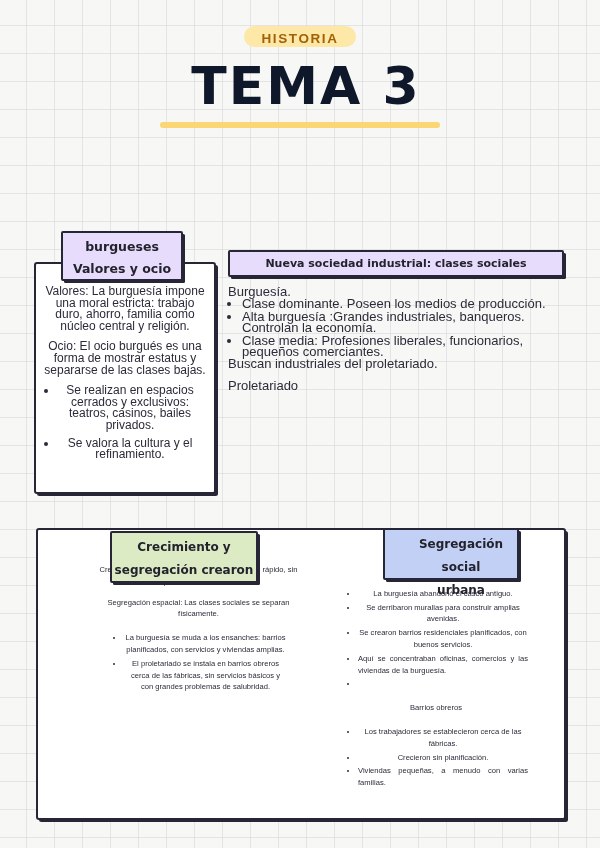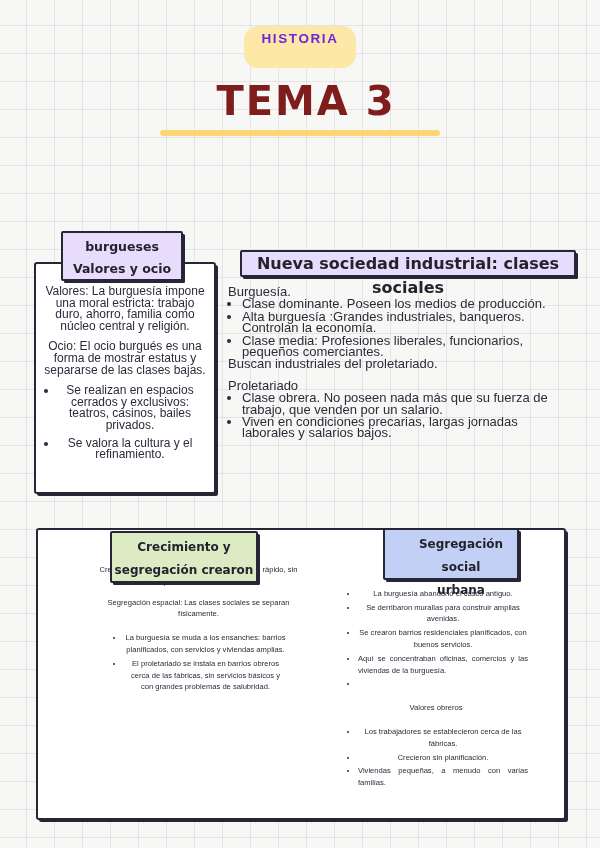--- a/index.html
+++ b/index.html
@@ -15,36 +15,36 @@
     position:relative;
     overflow:hidden;
     color:#2b2b3a;
   }
 
   
   .hdr{position:absolute;left:0;right:0;top:26px;text-align:center;}
   .pill{
     display:inline-block;
     background:#fde8a7;
-    color:#6d28d9;
+    color:#a16207;
     font-family:"Liberation Sans", sans-serif;
     font-size:13.5px;
     letter-spacing:1.6px;
     font-weight:600;
-    padding:5px 17px 22px;
+    padding:5px 17px 1px;
     border-radius:14px;
     text-align:center;
   }
   .tema{
     margin-top:12px;
     font-family:"DejaVu Sans", sans-serif;
     font-weight:bold;
-    font-size:40px;
+    font-size:52px;
     letter-spacing:2px;
-    color:#7f1d1d;
+    color:#0f172a;
     line-height:1.05;
     padding-left:12px;
   }
   .underline{
     margin:8px auto 0;
     width:280px;height:6px;
     border-radius:3px;
     background:#fbd46d;
     opacity:.95;
   }
@@ -79,22 +79,22 @@
   #card-valores .body{
     padding:22px 8px 8px;font-size:12px;line-height:11.6px;text-align:center;
     font-family:"Liberation Sans", sans-serif;
   }
   #card-valores .body p{margin:0 0 9px;}
   #card-valores ul{margin:0;padding:0 4px 0 14px;list-style:disc;}
   #card-valores li{margin-bottom:6px;text-align:center;}
 
   
   #tag-nueva{
-    position:absolute;left:240px;top:250px;width:336px;height:27px;
-    background:#e7dcfb;font-size:16px;line-height:24px;
+    position:absolute;left:228px;top:250px;width:336px;height:27px;
+    background:#e7dcfb;font-size:11px;line-height:24px;
   }
   #block-nueva{
     position:absolute;left:228px;top:286px;width:340px;
     font-family:"Liberation Sans", sans-serif;
     font-size:13px;line-height:11.4px;color:#2b2b3a;
   }
   #block-nueva .lead{margin:0 0 1px;}
   #block-nueva ul{margin:0 0 1px;padding-left:14px;list-style:disc;}
   #block-nueva li{margin:0 0 1px;}
   #block-nueva .gap{height:9px;}
@@ -150,24 +150,20 @@
 <div id="block-nueva">
   <p class="lead">Burguesía.</p>
   <ul>
     <li>Clase dominante. Poseen los medios de producción.</li>
     <li>Alta burguesía :Grandes industriales, banqueros. Controlan la economía.</li>
     <li>Clase media: Profesiones liberales, funcionarios, pequeños comerciantes.</li>
   </ul>
   <p class="lead">Buscan industriales del proletariado.</p>
   <div class="gap"></div>
   <p class="lead">Proletariado</p>
-  <ul>
-    <li>Clase obrera. No poseen nada más que su fuerza de trabajo, que venden por un salario.</li>
-    <li>Viven en condiciones precarias, largas jornadas laborales y salarios bajos.</li>
-  </ul>
 </div>
 
 <div class="sketch" id="card-bottom">
 
   <div id="col-left" class="colbody">
     <p>Crecimiento desordenado: Las ciudades crecen rápido, sin planificación urbana.</p>
     <p class="tight">Segregación espacial: Las clases sociales se separan físicamente.</p>
     <ul>
       <li>La burguesía se muda a los ensanches: barrios planificados, con servicios y viviendas amplias.</li>
       <li>El proletariado se instala en barrios obreros cerca de las fábricas, sin servicios básicos y con grandes problemas de salubridad.</li>
@@ -176,21 +172,21 @@
 
   <div id="col-right" class="colbody">
     <p class="sub">Barrios burgueses</p>
     <ul>
       <li>La burguesía abandonó  el casco antiguo.</li>
       <li>Se derribaron murallas para construir amplias avenidas.</li>
       <li>Se crearon barrios residenciales planificados, con buenos servicios.</li>
       <li class="just">Aquí se concentraban oficinas, comercios y las viviendas de la burguesía.</li>
       <li></li>
     </ul>
-    <p class="sub">Valores obreros</p>
+    <p class="sub">Barrios obreros</p>
     <ul>
       <li>Los trabajadores se establecieron cerca de las fábricas.</li>
       <li>Crecieron sin planificación.</li>
       <li class="just">Viviendas pequeñas, a menudo con varias familias.</li>
     </ul>
   </div>
 
 </div>
 
 <div class="tag" id="tag-crec">

